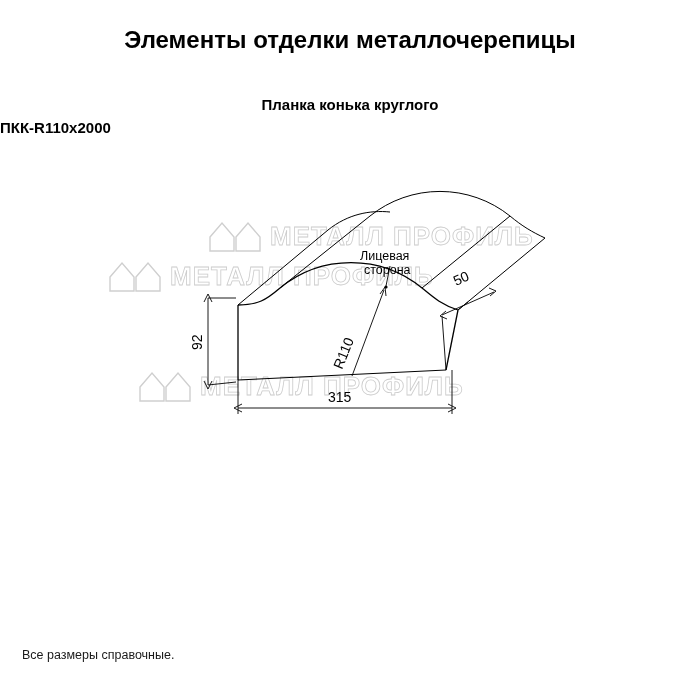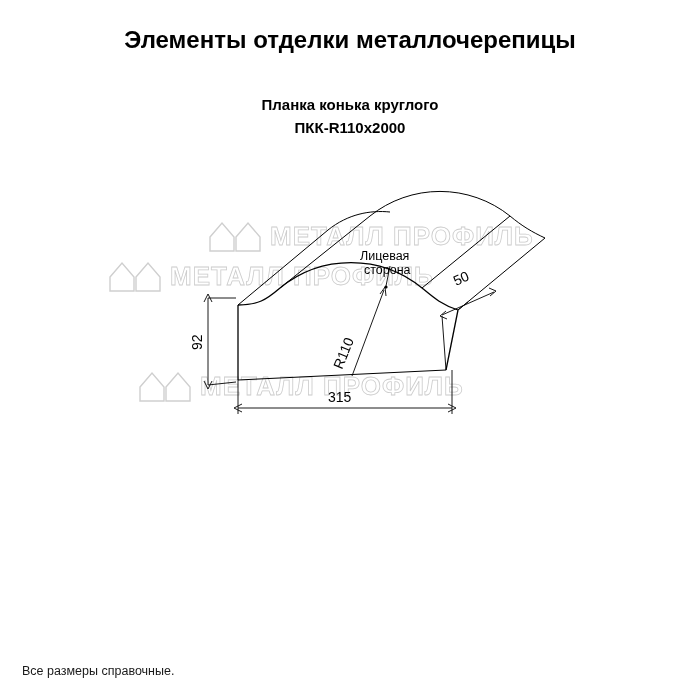--- a/index.html
+++ b/index.html
@@ -37,21 +37,21 @@
     width: 700px;
     text-align: center;
     font-size: 15px;
     font-weight: bold;
   }
   .subtitle2 {
     position: absolute;
     top: 119px;
     left: 0;
     width: 700px;
-    text-align: center;
+    text-align: left;
     font-size: 15px;
     font-weight: bold;
   }
   .drawing {
     position: absolute;
     top: 170px;
     left: 90px;
     width: 520px;
     height: 300px;
   }
@@ -62,21 +62,21 @@
     width: 520px;
     height: 300px;
     pointer-events: none;
   }
   .footer {
     position: absolute;
     left: 22px;
     font-size: 12.5px;
     color: #1a1a1a;
   }
-  .footer.l1 { top: 664px; text-align: center; }
+  .footer.l1 { top: 648px; text-align: center; }
   .footer.l2 { top: 668px; }
   .dim-text {
     font-family: "Liberation Sans", sans-serif;
     font-size: 14px;
     fill: #000000;
   }
   .label-text {
     font-family: "Liberation Sans", sans-serif;
     font-size: 12.5px;
     fill: #000000;

